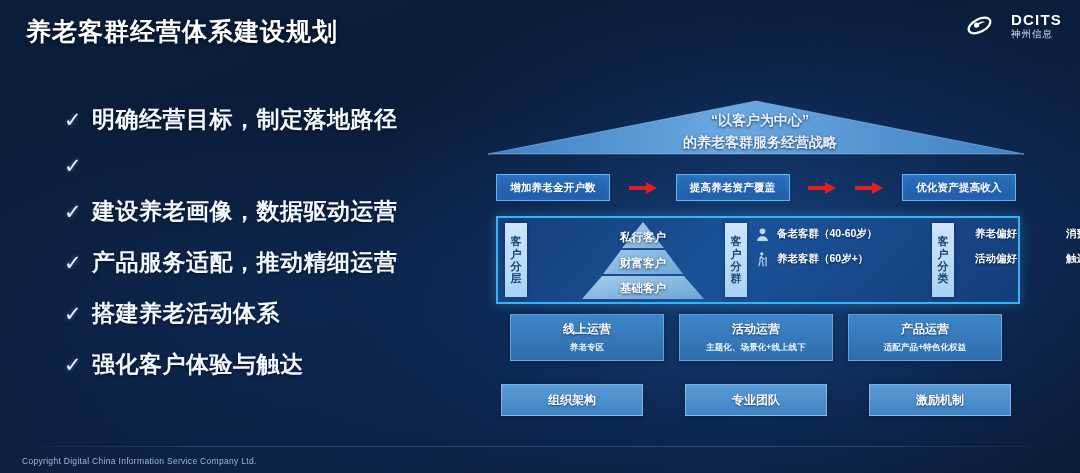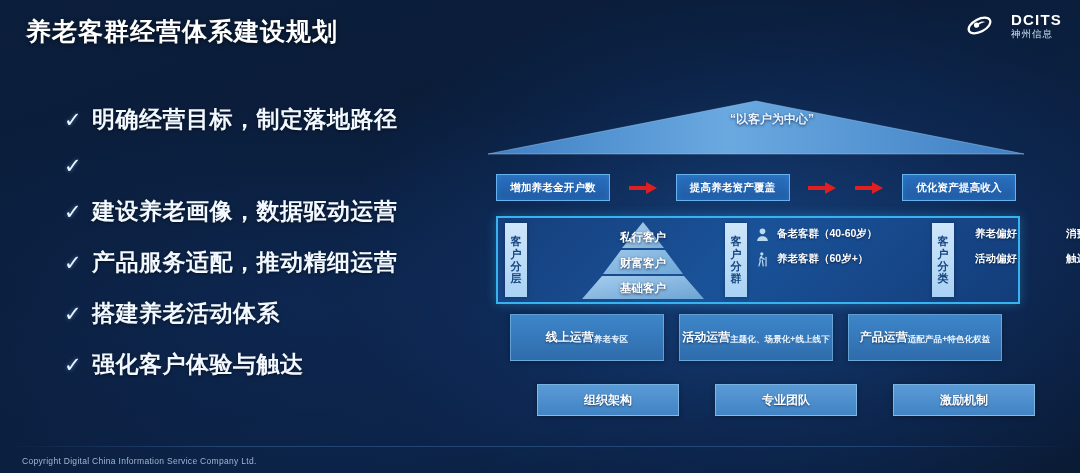--- a/index.html
+++ b/index.html
@@ -44,22 +44,22 @@
     font-size:23px;font-weight:bold;color:#f2f8ff;letter-spacing:.5px;
     text-shadow:0 1px 3px rgba(0,0,0,.55);white-space:nowrap;
   }
 
   
   .diagram{position:absolute;left:488px;top:92px;width:536px;height:340px;}
 
   .roof{position:relative;width:536px;height:72px;}
   .roof svg{position:absolute;left:0;top:0;}
   .roof-txt{
-    position:absolute;left:16px;top:18px;width:536px;text-align:center;
-    color:#eaf3ff;font-size:12px;line-height:1.55;font-weight:bold;
+    position:absolute;left:4px;top:18px;width:536px;text-align:center;
+    color:#eaf3ff;font-size:14px;line-height:1.55;font-weight:bold;
     text-shadow:0 1px 3px rgba(0,25,60,.8);
   }
 
   
   .goals{
     position:absolute;left:8px;top:88px;width:520px;height:15px;
     display:flex;align-items:center;justify-content:space-between;
   }
   .goal{
     flex:0 0 112px;height:25px;line-height:25px;text-align:center;
@@ -112,36 +112,35 @@
     flex:0 0 72px;text-align:center;color:#ffffff;font-size:10.5px;font-weight:bold;
     text-shadow:0 1px 2px rgba(0,20,50,.7);white-space:nowrap;
   }
 
   
   .ops{position:absolute;left:22px;top:222px;width:492px;display:flex;justify-content:space-between;}
   .op{
     flex:0 0 152px;height:45px;
     background:linear-gradient(180deg,#3d86c9 0%,#2f6cab 100%);
     border:1px solid rgba(150,205,245,.5);
-    display:flex;flex-direction:row;align-items:center;justify-content:center;
+    display:flex;flex-direction:column;align-items:center;justify-content:center;
     box-shadow:0 1px 5px rgba(0,0,0,.3);
   }
   .op-t{color:#ffffff;font-size:12px;font-weight:bold;text-shadow:0 1px 2px rgba(0,20,50,.6);}
   .op-s{color:#eaf4ff;font-size:8.5px;font-weight:bold;margin-top:4px;letter-spacing:.1px;}
 
   
   .found{position:absolute;left:13px;top:292px;width:510px;display:flex;justify-content:space-between;}
   .fbox{
     flex:0 0 140px;height:30px;line-height:30px;text-align:center;
     background:linear-gradient(180deg,#5a9ad6 0%,#4184c4 100%);
     border:1px solid rgba(165,215,250,.55);
     color:#ffffff;font-size:12px;font-weight:bold;
     text-shadow:0 1px 2px rgba(0,20,50,.6);
     box-shadow:0 1px 5px rgba(0,0,0,.3);
-    margin-left:36px;
   }
 
   
   .foot-line{position:absolute;left:0;bottom:26px;width:1080px;height:1px;
              background:linear-gradient(90deg,rgba(90,150,215,0) 0%,rgba(90,150,215,.30) 20%,rgba(90,150,215,.30) 80%,rgba(90,150,215,0) 100%);}
   .copyright{
     position:absolute;left:22px;bottom:7px;
     color:#9fb7d4;font-size:8.5px;letter-spacing:.3px;
   }
 </style>
@@ -201,20 +200,21 @@
             <stop offset="0%" stop-color="#3f7fc4"></stop>
             <stop offset="45%" stop-color="#6aa9e0"></stop>
             <stop offset="100%" stop-color="#3f7fc4"></stop>
           </linearGradient>
         </defs>
         <polygon points="268,9 536,62 0,62" fill="url(#rg)"></polygon>
         <polygon points="268,9 536,62 0,62" fill="none" stroke="rgba(160,210,250,.45)" stroke-width="1"></polygon>
       </svg>
       <div class="roof-txt">
         <div>“以客户为中心”</div>
+        <div>的养老客群服务经营战略</div>
       </div>
     </div>
 
     <div class="goals">
       <div class="goal">增加养老金开户数</div>
       <div class="arrow">
         <svg width="28" height="14" viewBox="0 0 28 14">
             <path d="M0 5 H17 V1 L28 7 L17 13 V9 H0 Z" fill="#e02020"></path>
           </svg>
       </div>

